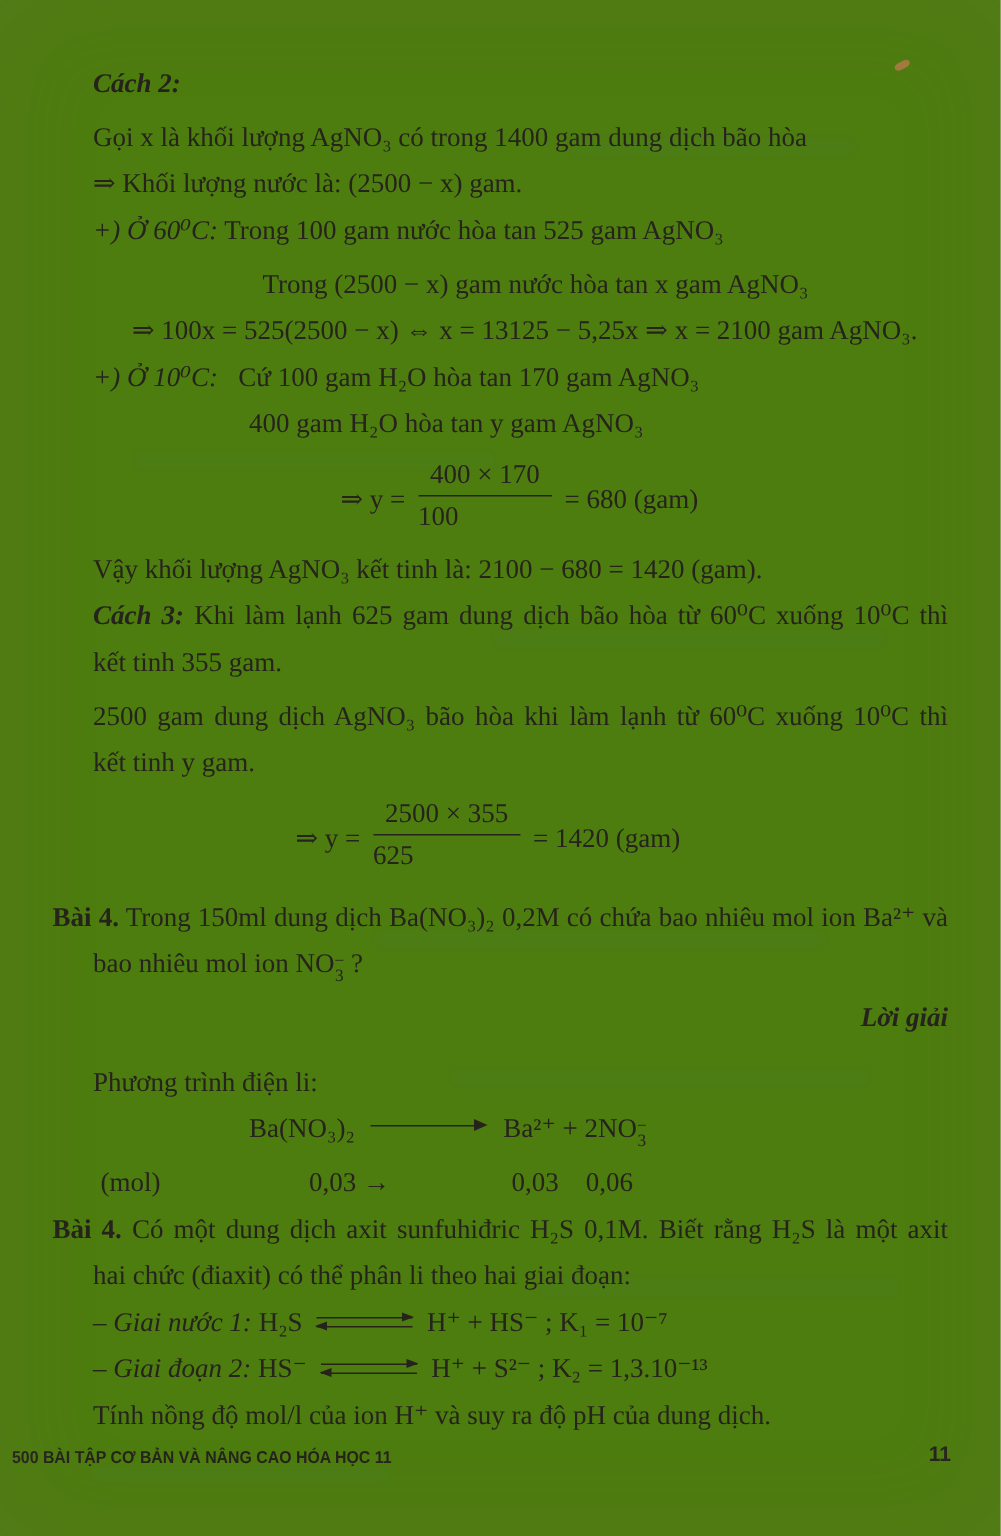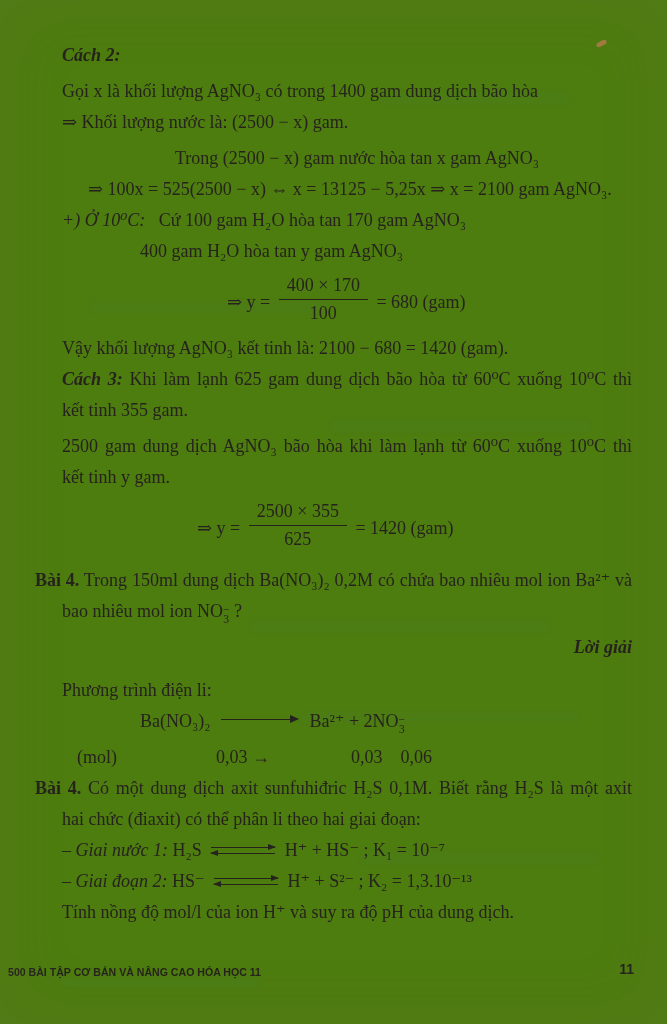--- a/index.html
+++ b/index.html
@@ -10,36 +10,36 @@
     font-family:"Liberation Serif","DejaVu Serif",serif;
     font-size:18px;color:#26231d;
   }
   .page::after{
     content:"";position:absolute;inset:0;pointer-events:none;
     box-shadow:inset 0 0 70px rgba(125,118,92,.14);
   }
   .content{position:absolute;left:62px;right:35px;top:40px;}
   .line{line-height:31px;min-height:31px;}
   .ind1{margin-left:113px}
-  .ind2{margin-left:78px}
+  .ind2{margin-left:104px}
   .ind3{margin-left:26px}
   .ind-frac1{margin-left:165px}
   .ind-frac2{margin-left:135px}
   .outdent{margin-left:-27px}
   .center{text-align:right}
   .just{text-align:justify;text-align-last:justify}
-  .pre{white-space:pre;margin-left:15px}
+  .pre{white-space:pre;margin-left:5px}
   .gap-s{margin-top:5px}
   .gap-m{margin-top:12px}
   .frac-line{padding:8px 0 10px;}
   .st-i{font-style:italic}
   .st-b{font-weight:700}
   .st-bi{font-weight:700;font-style:italic}
   .st-sub{font-size:11px;vertical-align:-5px;}
-  .frac{display:inline-block;vertical-align:-0.62em;text-align:center;margin:0 4px;line-height:1.15;}
+  .frac{display:inline-block;vertical-align:-0.62em;margin:0 4px;line-height:1.15;}
   .frac .num{display:block;padding:0 8px 3px;border-bottom:1.6px solid #26231d;}
   .frac .den{display:block;padding-top:3px;}
   .stack{display:inline-block;vertical-align:-6px;font-size:11.5px;line-height:10px;text-align:center;}
   .stack .sp,.stack .sb{display:block;}
   .sym-longarrow{display:inline-block;position:relative;width:78px;height:12px;margin:0 6px;vertical-align:1px;}
   .sym-longarrow i{position:absolute;display:block;}
   .sym-longarrow i:first-child{left:0;right:7px;top:5px;border-top:1.5px solid #26231d;}
   .sym-longarrow i:last-child{right:0;top:1px;width:0;height:0;
     border-style:solid;border-width:4.5px 0 4.5px 9px;
     border-color:transparent transparent transparent #26231d;}
@@ -86,20 +86,21 @@
   <div class="bleed b4"></div>
   <div class="bleed b5"></div>
   <div class="bleed b7"></div>
   <div class="bleed b8"></div>
   <div class="corner-mark"></div>
 
   <div class="content">
       <div class="line"><span class="st-bi">Cách 2:</span></div>
       <div class="line gap-s"><span>Gọi x là khối lượng AgNO₃ có trong 1400 gam dung dịch bão hòa</span></div>
       <div class="line"><span>⇒ Khối lượng nước là: (2500 − x) gam.</span></div>
+      <div class="line"><span class="st-i">+) Ở 60⁰C:</span><span> Trong 100 gam nước hòa tan 525 gam AgNO₃</span></div>
       <div class="line ind1 gap-s"><span>Trong (2500 − x) gam nước hòa tan x gam AgNO₃</span></div>
       <div class="line ind3"><span>⇒ 100x = 525(2500 − x) ⇔ x = 13125 − 5,25x ⇒ x = 2100 gam AgNO₃.</span></div>
       <div class="line"><span class="st-i">+) Ở 10⁰C:</span><span>&nbsp;&nbsp; Cứ 100 gam H₂O hòa tan 170 gam AgNO₃</span></div>
       <div class="line ind2"><span>400 gam H₂O hòa tan y gam AgNO₃</span></div>
       <div class="line frac-line ind-frac1"><span>⇒ y = </span><span class="frac"><span class="num">400 × 170</span><span class="den">100</span></span><span> = 680 (gam)</span></div>
       <div class="line"><span>Vậy khối lượng AgNO₃ kết tinh là: 2100 − 680 = 1420 (gam).</span></div>
       <div class="line just"><span class="st-bi">Cách 3:</span><span> Khi làm lạnh 625 gam dung dịch bão hòa từ 60⁰C xuống 10⁰C thì</span></div>
       <div class="line"><span>kết tinh 355 gam.</span></div>
       <div class="line just gap-s"><span>2500 gam dung dịch AgNO₃ bão hòa khi làm lạnh từ 60⁰C xuống 10⁰C thì</span></div>
       <div class="line"><span>kết tinh y gam.</span></div>

